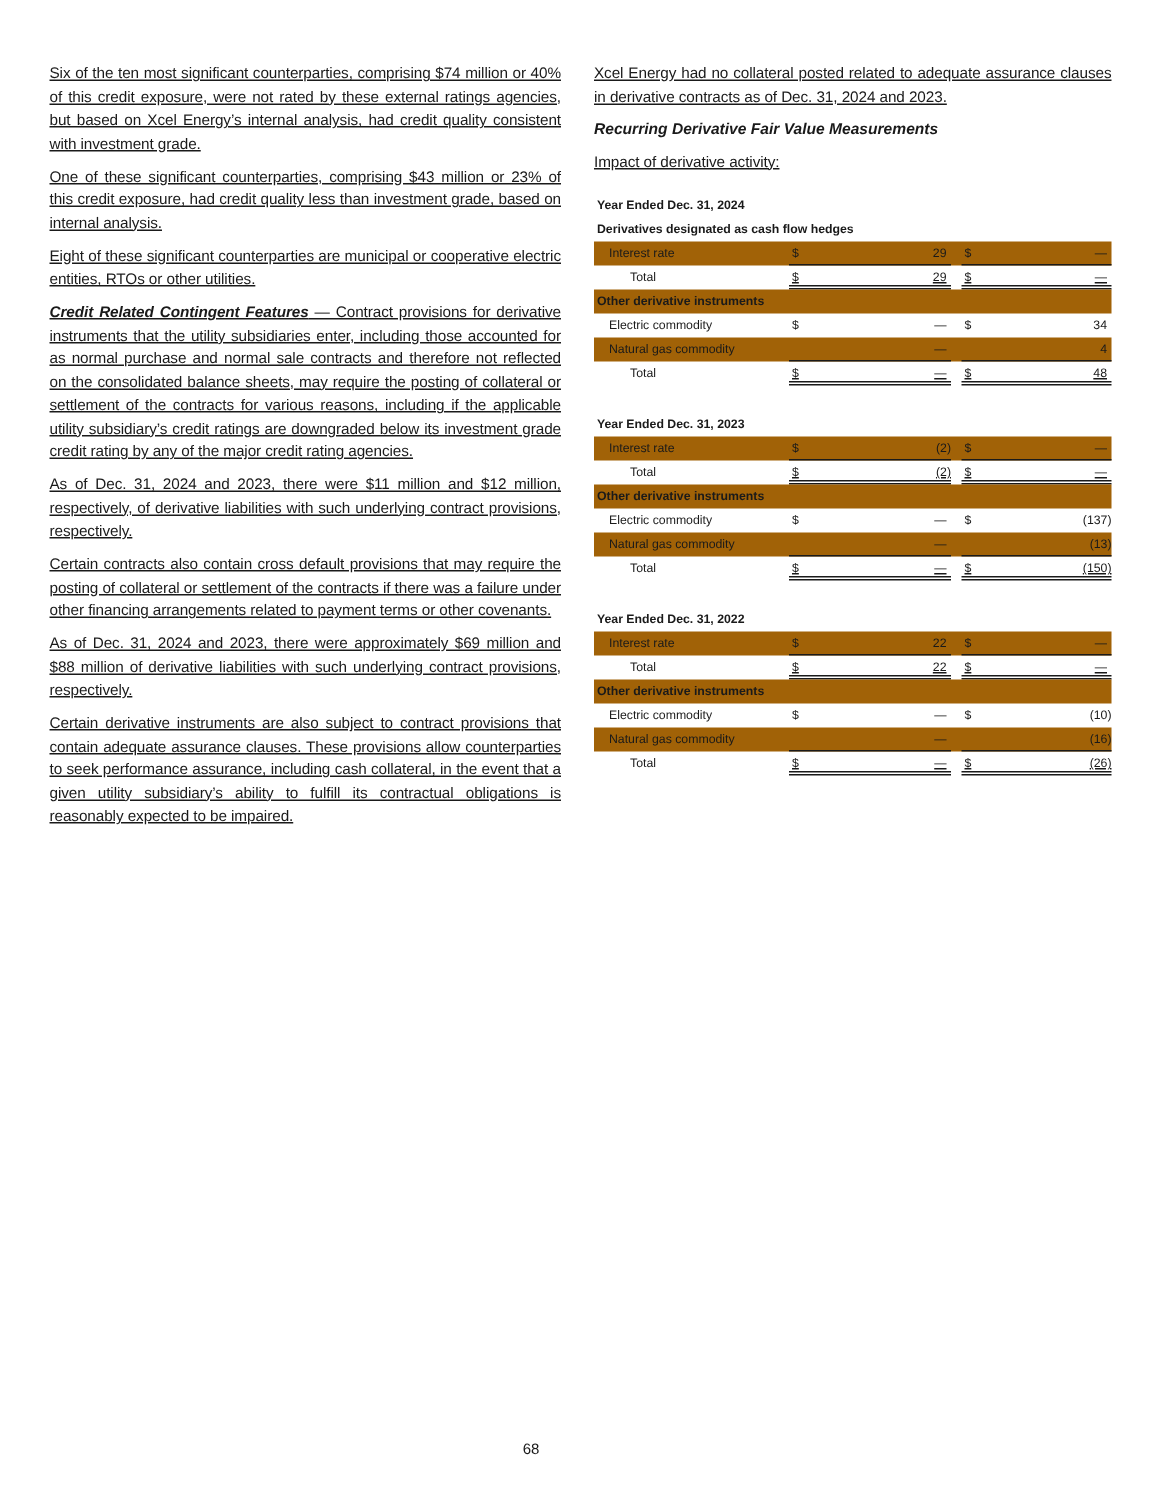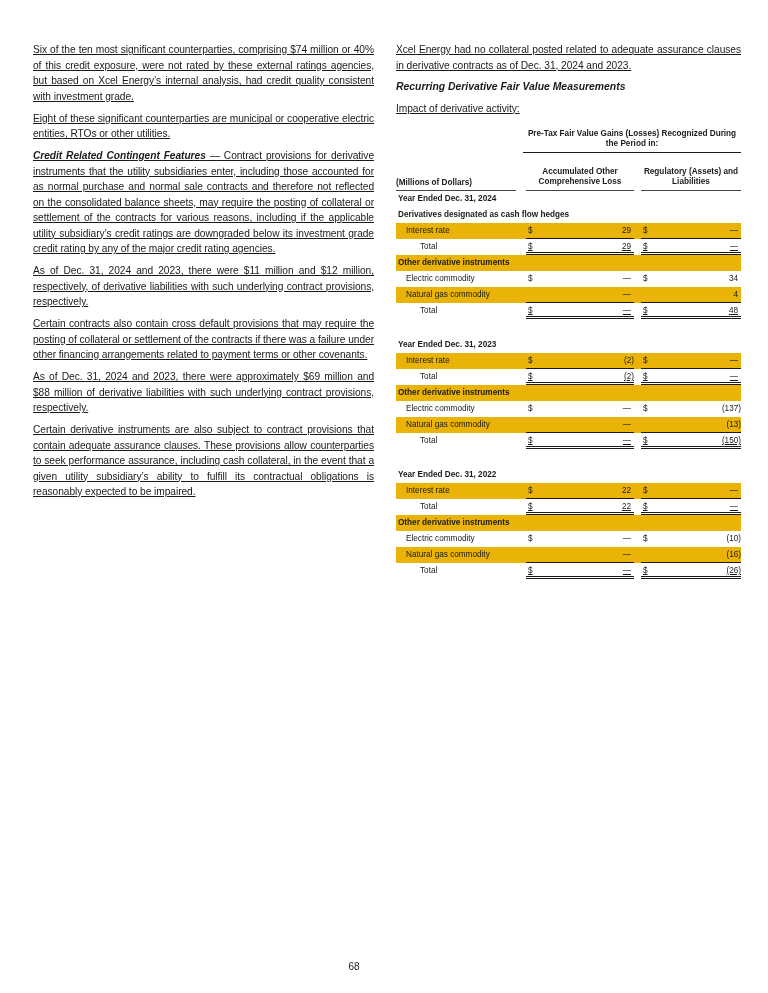--- a/index.html
+++ b/index.html
@@ -15,21 +15,21 @@
   h3.subhead { font-size: 10.4px; font-weight: bold; font-style: italic; margin: 6px 0 7px 0; line-height: 14px; }
 
   .tbl { position: relative; width: 345px; margin-top: 13px; font-size: 8.2px; }
   .tbl .hdr-top { position: absolute; left: 127px; width: 218px; top: 0; text-align: center; font-weight: bold; line-height: 10px; padding-bottom: 3px; border-bottom: 1.2px solid #1a1a1a; }
   .tbl .hdr-row { position: relative; height: 62px; }
   .tbl .hdr-units { position: absolute; left: 0; bottom: 0; width: 120px; font-weight: bold; padding-bottom: 3px; border-bottom: 1.4px solid #444; }
   .tbl .hdr-c1 { position: absolute; left: 130px; width: 108px; bottom: 0; text-align: center; font-weight: bold; line-height: 10px; padding-bottom: 3px; border-bottom: 1.4px solid #444; }
   .tbl .hdr-c2 { position: absolute; left: 245px; width: 100px; bottom: 0; text-align: center; font-weight: bold; line-height: 10px; padding-bottom: 3px; border-bottom: 1.4px solid #444; }
 
   .row { position: relative; height: 16px; line-height: 16px; }
-  .row.shade { background: #eab308; }
+  .row.shade { background: #a16207; }
   .row .lbl { position: absolute; left: 2px; top: 0; white-space: nowrap; }
   .row .lbl.bold { font-weight: bold; }
   .row .lbl.ind1 { left: 10px; }
   .row .lbl.ind2 { left: 24px; }
   .row .c1 { position: absolute; left: 130px; width: 108px; top: 0; height: 16px; }
   .row .c2 { position: absolute; left: 245px; width: 100px; top: 0; height: 16px; }
   .row .cur { position: absolute; left: 2px; top: 0; }
   .row .val { position: absolute; right: 3px; top: 0; }
   .row .val.paren { right: 0px; }
   .row .c1.uline, .row .c2.uline { border-bottom: 1px solid #1a1a1a; }
@@ -39,40 +39,35 @@
   .row.hdr { height: 16px; }
   .gap { height: 18px; }
 
   .page-num { position: absolute; left: 0; width: 708px; top: 961px; text-align: center; font-size: 10px; }
 </style>
 </head>
 <body>
 
 <div class="col-left">
   <p class="para"><span>Six of the ten most significant counterparties, comprising $74 million or 40% of this credit exposure, were not rated by these external ratings agencies, but based on Xcel Energy’s internal analysis, had credit quality consistent with investment grade.</span></p>
+  <p class="para"><span>One of these significant counterparties, comprising $43 million or 23% of this credit exposure, had credit quality less than investment grade, based on internal analysis.</span></p>
   <p class="para"><span>Eight of these significant counterparties are municipal or cooperative electric entities, RTOs or other utilities.</span></p>
   <p class="para"><span class="lead">Credit Related Contingent Features</span><span> — Contract provisions for derivative instruments that the utility subsidiaries enter, including those accounted for as normal purchase and normal sale contracts and therefore not reflected on the consolidated balance sheets, may require the posting of collateral or settlement of the contracts for various reasons, including if the applicable utility subsidiary’s credit ratings are downgraded below its investment grade credit rating by any of the major credit rating agencies.</span></p>
   <p class="para"><span>As of Dec. 31, 2024 and 2023, there were $11 million and $12 million, respectively, of derivative liabilities with such underlying contract provisions, respectively.</span></p>
   <p class="para"><span>Certain contracts also contain cross default provisions that may require the posting of collateral or settlement of the contracts if there was a failure under other financing arrangements related to payment terms or other covenants.</span></p>
   <p class="para"><span>As of Dec. 31, 2024 and 2023, there were approximately $69 million and $88 million of derivative liabilities with such underlying contract provisions, respectively.</span></p>
   <p class="para"><span>Certain derivative instruments are also subject to contract provisions that contain adequate assurance clauses. These provisions allow counterparties to seek performance assurance, including cash collateral, in the event that a given utility subsidiary’s ability to fulfill its contractual obligations is reasonably expected to be impaired.</span></p>
 </div>
 
 <div class="col-right">
   <p class="para">Xcel Energy had no collateral posted related to adequate assurance clauses in derivative contracts as of Dec. 31, 2024 and 2023.</p>
   <h3 class="subhead">Recurring Derivative Fair Value Measurements</h3>
   <p class="para">Impact of derivative activity:</p>
 
   <div class="tbl">
-    <div class="hdr-row">
-      <div class="hdr-top">Pre-Tax Fair Value Gains (Losses) Recognized During the Period in:</div>
-      <div class="hdr-units">(Millions of Dollars)</div>
-      <div class="hdr-c1">Accumulated Other Comprehensive Loss</div>
-      <div class="hdr-c2">Regulatory (Assets) and Liabilities</div>
-    </div>
     <div id="table-body">
         <div class="row hdr">
           <span class="lbl bold">Year Ended Dec. 31, 2024</span>
         </div>
         <div class="row hdr">
           <span class="lbl bold">Derivatives designated as cash flow hedges</span>
         </div>
         <div class="row shade">
           <span class="lbl ind1">Interest rate</span>
           <div class="c1 uline">

